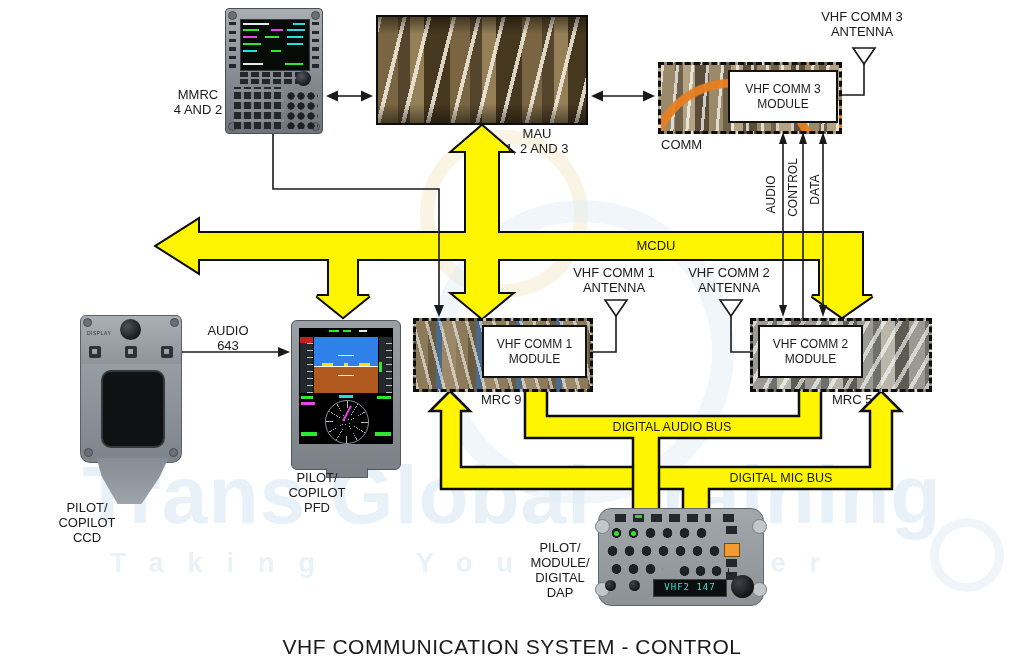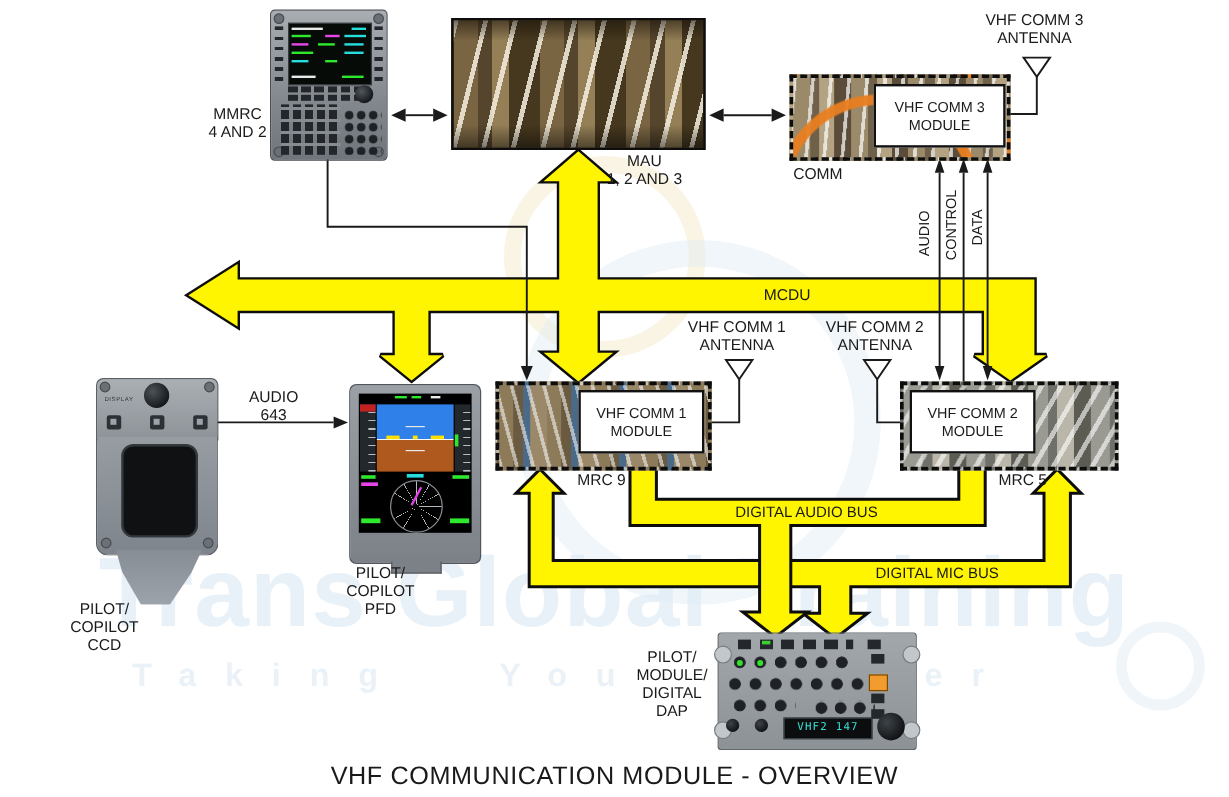--- a/index.html
+++ b/index.html
@@ -78,22 +78,22 @@
        background:radial-gradient(circle at 35% 35%,#4c5258,#14171a 75%);}
   #ccd-top .btn{position:absolute;top:30px;width:12px;height:12px;background:#2c3136;border-radius:2px;}
   #ccd-top .btn i{position:absolute;left:3px;top:3px;width:5px;height:5px;background:#9aa3aa;display:block;}
   #ccd-body{left:80px;top:364px;width:100px;height:98px;background:linear-gradient(#979da3,#7e848b);
        border:1px solid #5a6065;border-top:none;border-radius:0 0 10px 10px;z-index:2;}
   #ccd-body .pad{position:absolute;left:20px;top:6px;width:60px;height:74px;background:#0f1113;
        border:2px solid #33383d;border-radius:10px;}
   #ccd-wedge{left:95px;top:458px;width:75px;height:46px;background:linear-gradient(#878d94,#9da3aa);z-index:2;
        clip-path:polygon(2% 0,98% 0,86% 42%,62% 100%,30% 100%,9% 40%);}
   
-  #dap{left:598px;top:527px;width:164px;height:96px;background:linear-gradient(#a2a7ab,#8c9296);
-       border:1px solid #5f6569;border-radius:3px;z-index:2;}
+  #dap{left:598px;top:508px;width:164px;height:96px;background:linear-gradient(#a2a7ab,#8c9296);
+       border:1px solid #5f6569;border-radius:13px;z-index:2;}
   .dap-corner{position:absolute;width:13px;height:13px;border-radius:50%;background:#c2c7cb;border:1px solid #777d82;}
   #dap .toprow{position:absolute;left:16px;top:5px;width:96px;height:8px;
        background:repeating-linear-gradient(90deg,#24282c 0 11px,rgba(0,0,0,0) 11px 18px);}
   #dap .grnstripe{position:absolute;left:36px;top:6px;width:7px;height:3px;background:#3ad02f;}
   #dap .btn1{position:absolute;left:124px;top:5px;width:11px;height:8px;background:#24282c;}
   .krow{position:absolute;height:13px;background-image:radial-gradient(circle at 5.5px 6px,#1e2226 4.6px,rgba(0,0,0,0) 5.1px);
        background-size:17px 13px;background-repeat:repeat-x;}
   .led{position:absolute;width:5px;height:5px;border-radius:50%;background:#35e02a;}
   .dap-sbtn{position:absolute;width:11px;height:8px;background:#24282c;}
   #dap .orange{position:absolute;left:125px;top:34px;width:14px;height:12px;background:#f29b2e;border:1px solid #7a4a00;}
@@ -331,14 +331,14 @@
   </div>
   <div class="abs lbl ctr" style="left:681px;top:471px;width:200px;font-size:12.5px;">DIGITAL MIC BUS</div>
   <div class="abs lbl ctr" style="left:572px;top:420px;width:200px;font-size:12.5px;">DIGITAL AUDIO BUS</div>
   <div class="abs lbl ctr" style="left:510px;top:540px;width:100px;">
     <div>PILOT/</div>
       <div>MODULE/</div>
     <div>DIGITAL</div>
       <div>DAP</div>
   </div>
 
-  <div class="abs title">VHF COMMUNICATION MODULE - OVERVIEW</div>
+  <div class="abs title">VHF COMMUNICATION SYSTEM - CONTROL</div>
 </div>
 
 </body></html>

